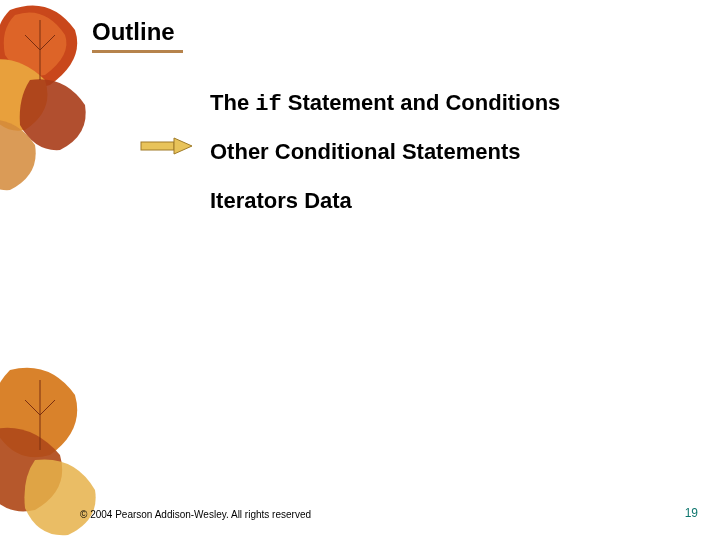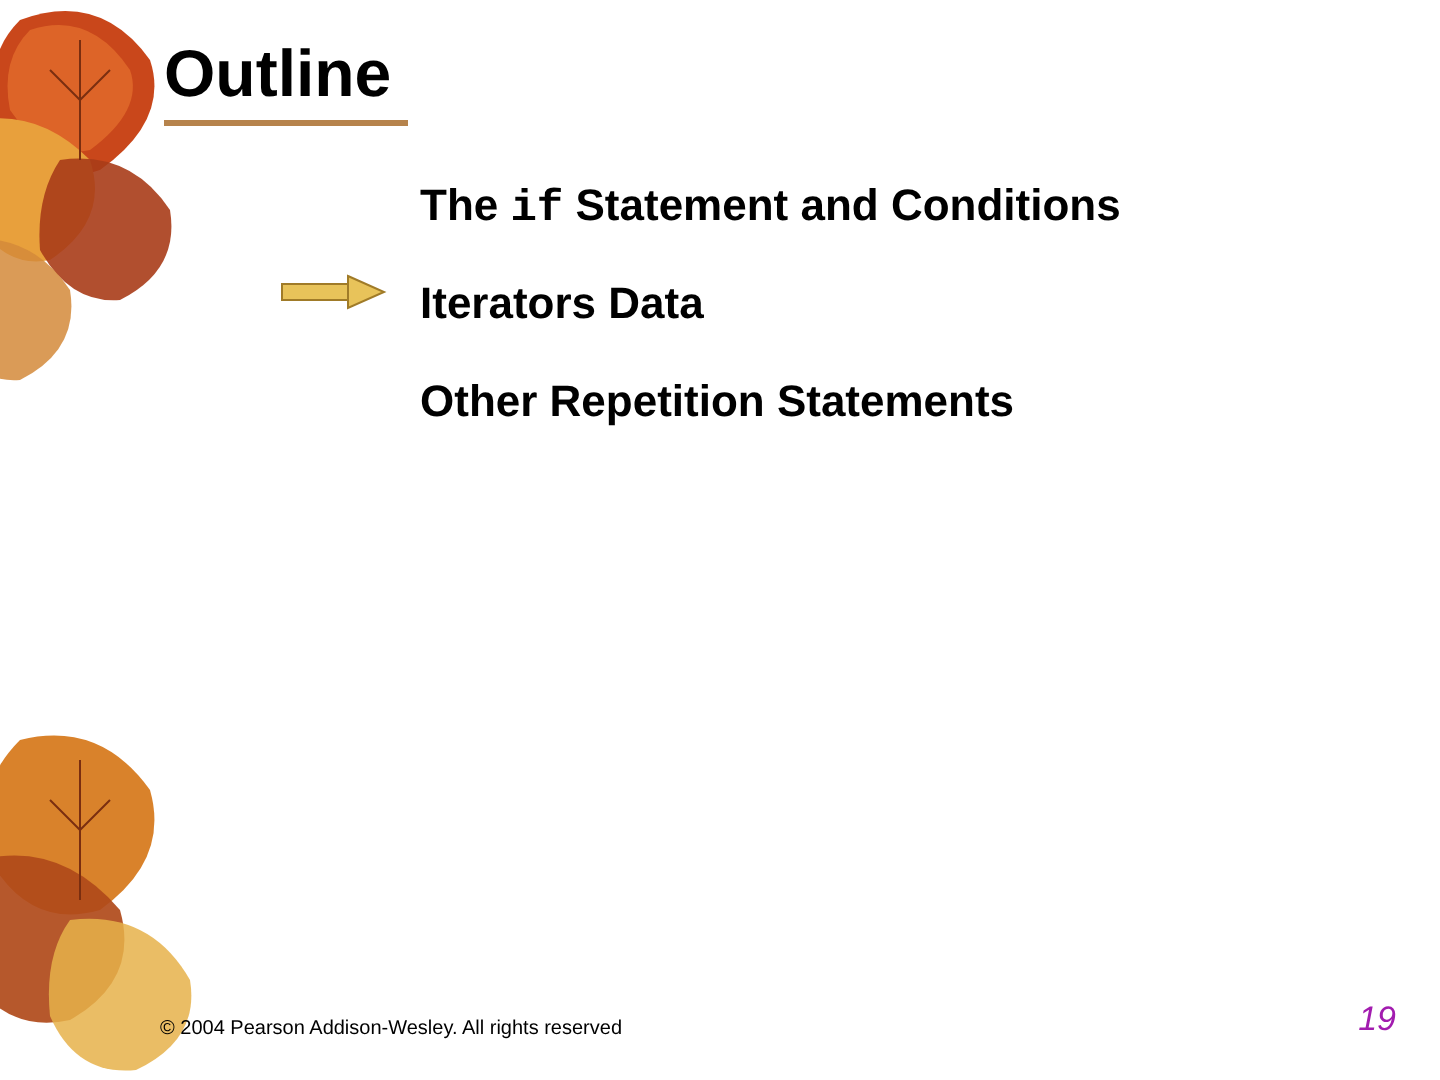--- a/index.html
+++ b/index.html
@@ -13,23 +13,23 @@
     position: absolute;
     left: 0;
     top: 0;
     width: 110px;
     height: 540px;
     overflow: hidden;
     pointer-events: none;
   }
   .slide-title {
     position: absolute;
-    left: 82px;
+    left: 92px;
     top: 18px;
-    font-size: 33px;
+    font-size: 24px;
     font-weight: bold;
     color: #000;
     border-bottom: 3px solid #b6834c;
     padding-bottom: 4px;
     padding-right: 8px;
   }
   .outline-list {
     position: absolute;
     left: 210px;
     top: 90px;
@@ -53,23 +53,22 @@
     position: absolute;
     left: 80px;
     bottom: 20px;
     font-size: 10px;
     color: #000;
   }
   .footer-right {
     position: absolute;
     right: 22px;
     bottom: 20px;
-    font-size: 17px;
-    color: #a21caf;
-    font-style: italic;
+    font-size: 12px;
+    color: #0f766e;
   }
 </style>
 </head>
 <body>
 
 <div class="bg-deco">
   <svg width="150" height="540" viewBox="0 0 150 540">
 
     <g transform="translate(-10,0)">
       <path d="M20 10 Q60 -5 85 30 Q95 60 60 85 Q30 95 10 60 Q0 30 20 10 Z" fill="#c9471b"></path>
@@ -97,21 +96,21 @@
     <rect x="1" y="5" width="33" height="8" fill="#e8c35a" stroke="#a07b28" stroke-width="1"></rect>
     <polygon points="34,1 52,9 34,17" fill="#e8c35a" stroke="#a07b28" stroke-width="1"></polygon>
   </svg>
 </div>
 
 <div class="outline-list">
   <div class="outline-item">
     <span>The </span><span class="code">if</span><span> Statement and Conditions</span>
   </div>
   <div class="outline-item">
-    <span>Iterators Data</span><span class="code"></span><span></span>
+    <span>Other Conditional Statements</span><span class="code"></span><span></span>
   </div>
   <div class="outline-item">
-    <span>Other Repetition Statements</span><span class="code"></span><span></span>
+    <span>Iterators Data</span><span class="code"></span><span></span>
   </div>
 </div>
 
 <div class="footer-left">© 2004 Pearson Addison-Wesley. All rights reserved</div>
 <div class="footer-right">19</div>
 
 </body></html>

